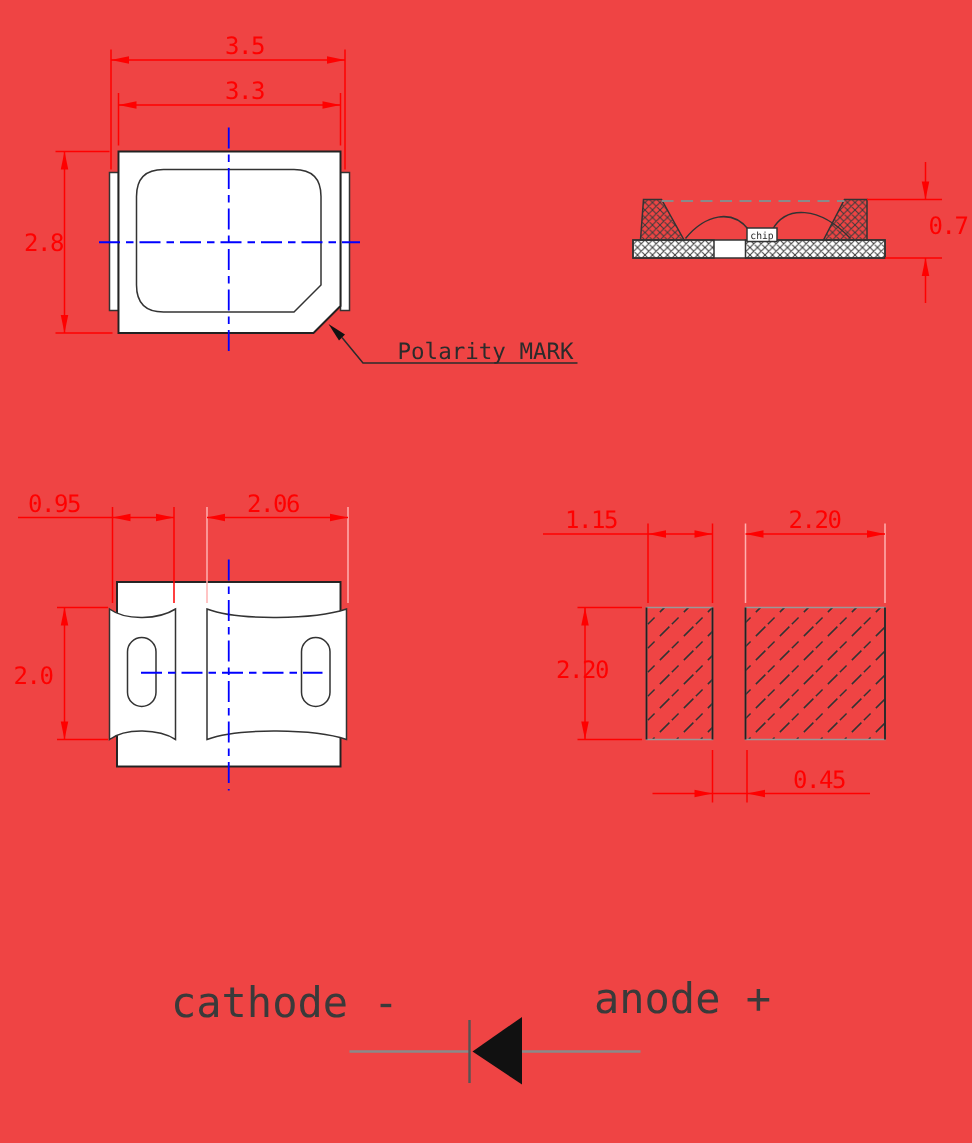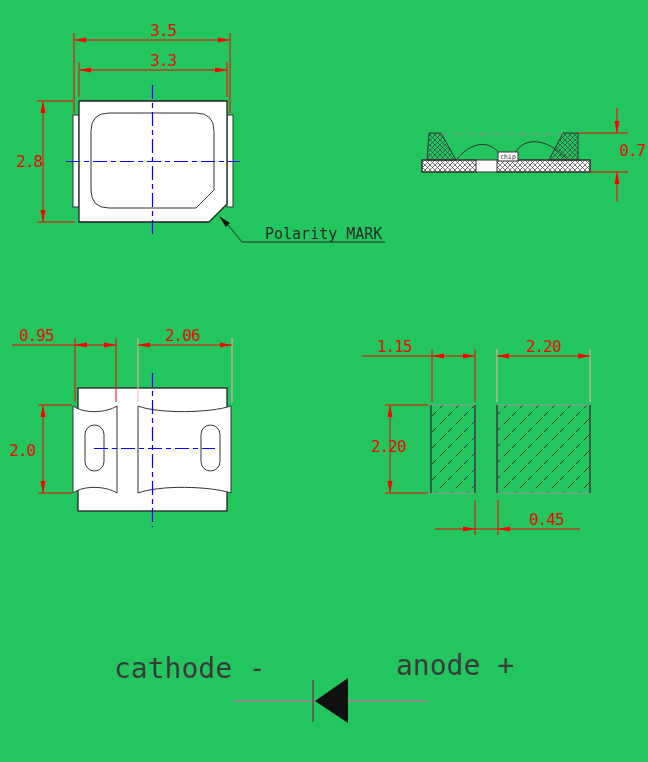--- a/index.html
+++ b/index.html
@@ -1,16 +1,16 @@
 <!DOCTYPE html>
 <html><head>
 <meta charset="utf-8">
 <style>
   html,body{margin:0;padding:0;background:#ffffff;}
-  .canvas{width:648px;height:762px;background:#22c55e;position:relative;overflow:hidden;}
+  .canvas{width:648px;height:762px;background:#ef4444;position:relative;overflow:hidden;}
   svg{display:block;}
   .dimtext{font-family:"DejaVu Sans Mono",monospace;font-size:16px;fill:#ff0000;letter-spacing:-1px;}
   .blacktext{font-family:"DejaVu Sans Mono",monospace;fill:#2b2b2b;}
   .lbl-polarity{font-size:15px;}
   .lbl-chip{font-size:6.5px;}
   .lbl-diode{font-size:28px;fill:#3a3a3a;}
   .dimline{stroke:#ff0000;stroke-width:1;fill:none;}
   .dimline-pale{stroke:#ffb0b0;stroke-width:1;fill:none;}
   .arrow{fill:#ff0000;stroke:none;}
   .outline{stroke:#222222;stroke-width:1.3;fill:none;}

